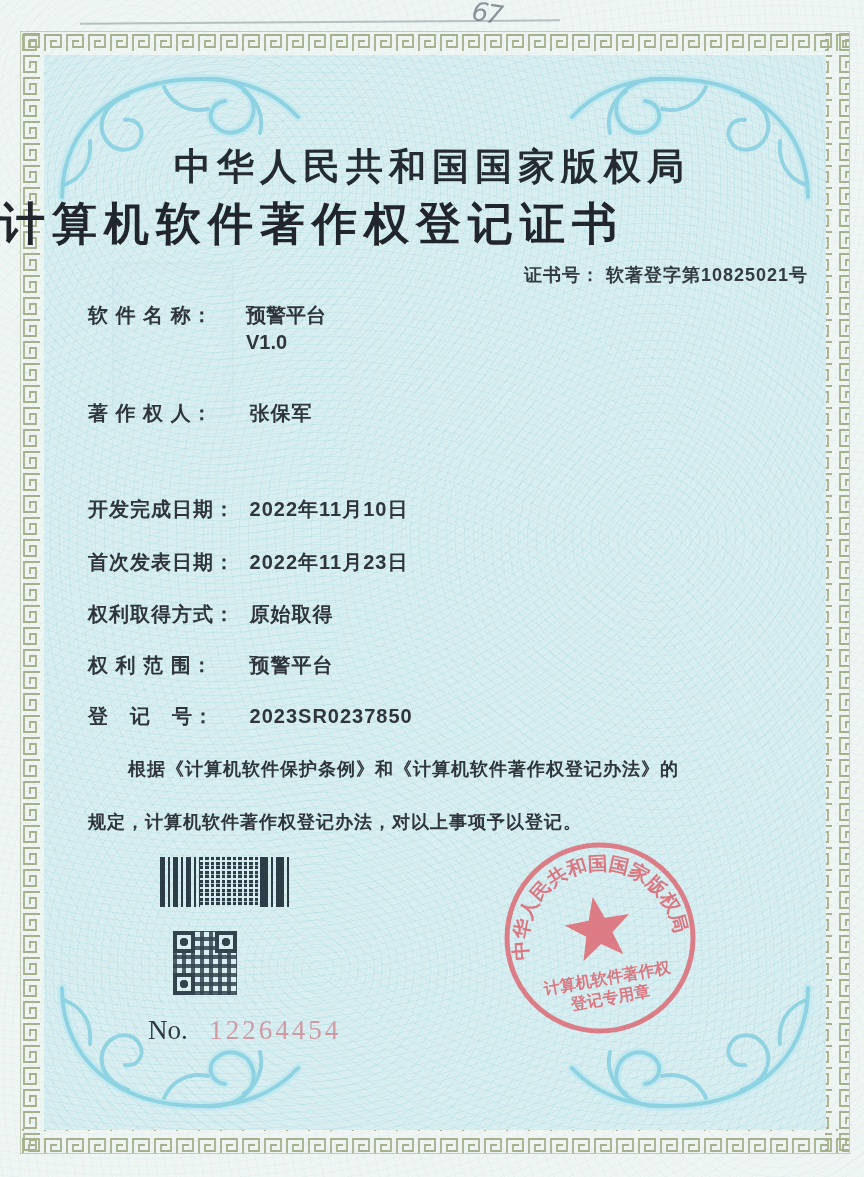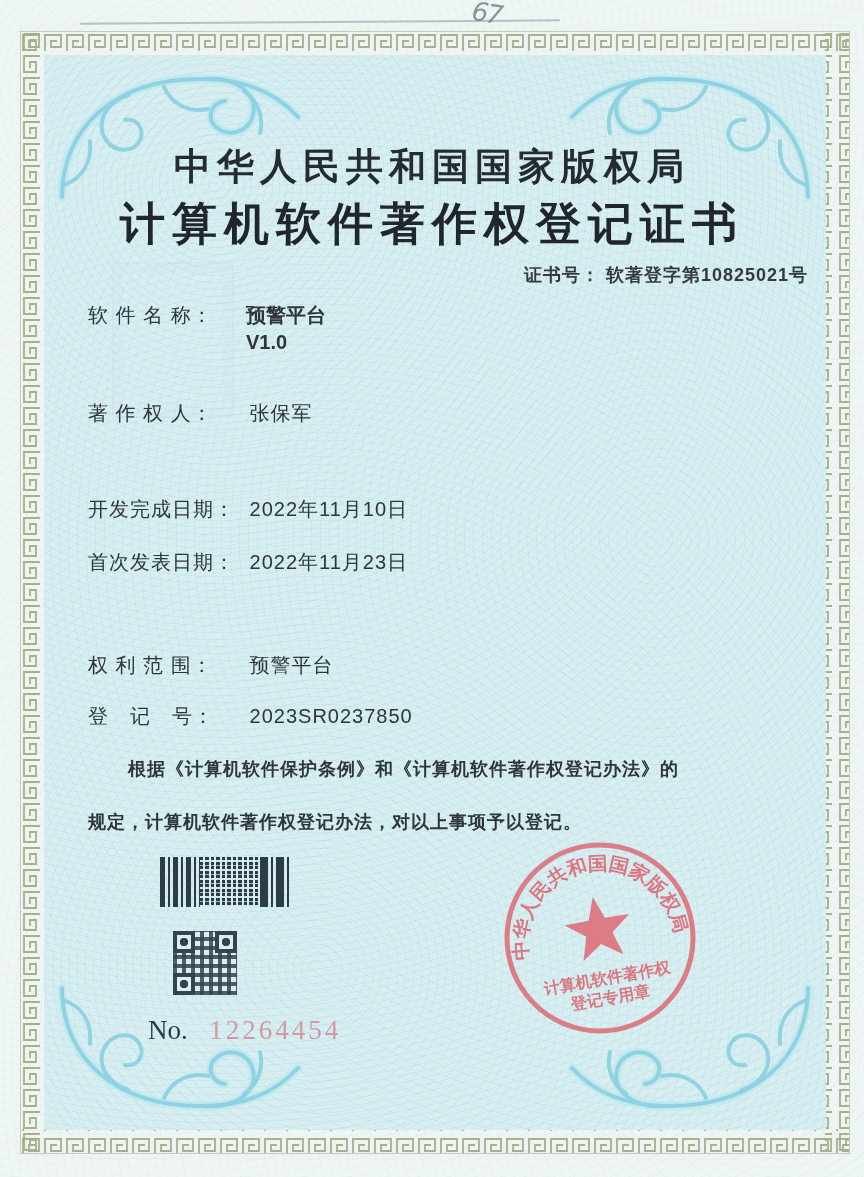--- a/index.html
+++ b/index.html
@@ -45,28 +45,28 @@
     position:absolute;left:112px;top:262px;width:118px;height:152px;
     border:2px solid rgba(165,200,205,.28);border-radius:4px;
     box-shadow:inset 0 0 0 10px rgba(200,228,232,.25);
     opacity:.5;
   }
   .title{
     position:absolute;left:0;right:0;top:142px;text-align:center;
     font-size:37px;font-weight:bold;letter-spacing:6px;color:#252c31;
   }
   .subtitle{
-    position:absolute;left:0;right:0;top:194px;text-align:center;
+    position:absolute;left:0;right:0;top:194px;
     font-size:45px;font-weight:bold;letter-spacing:7px;color:#20262b;
   }
   .certno{
     position:absolute;right:56px;top:263px;
     font-size:18px;font-weight:bold;color:#333b40;letter-spacing:1px;
   }
-  .row{position:absolute;left:88px;font-size:20px;font-weight:normal;color:#2e353b;white-space:nowrap;}
+  .row{position:absolute;left:88px;font-size:20px;font-weight:bold;color:#2e353b;white-space:nowrap;}
   .row .lbl{display:inline-block;width:156px;letter-spacing:1px;}
   .row .val{letter-spacing:1px;}
   .mlval{position:absolute;left:246px;top:302px;font-size:20px;font-weight:bold;color:#2e353b;line-height:27px;}
   .statement{position:absolute;left:88px;right:70px;font-size:18px;font-weight:600;color:#2e353b;letter-spacing:1px;}
   
   .barcode{position:absolute;left:160px;top:857px;width:132px;height:50px;display:flex;}
   .bc-left{width:40px;height:100%;
     background:repeating-linear-gradient(90deg,#2d3d47 0 5px,rgba(0,0,0,0) 5px 8px,#2d3d47 8px 10px,rgba(0,0,0,0) 10px 13px);}
   .bc-mid{width:60px;height:100%;
     background:
@@ -167,20 +167,24 @@
   <div class="row" style="top:496px">
     <span class="lbl">开发完成日期：</span>
     <span class="val">2022年11月10日</span>
   </div>
 
   <div class="row" style="top:549px">
     <span class="lbl">首次发表日期：</span>
     <span class="val">2022年11月23日</span>
   </div>
 
+  <div class="row" style="top:601px">
+    <span class="lbl">权利取得方式：</span>
+    <span class="val">原始取得</span>
+  </div>
 
   <div class="row" style="top:652px">
     <span class="lbl">权 利 范 围：</span>
     <span class="val">预警平台</span>
   </div>
 
   <div class="row" style="top:703px">
     <span class="lbl">登　记　号：</span>
     <span class="val">2023SR0237850</span>
   </div>

